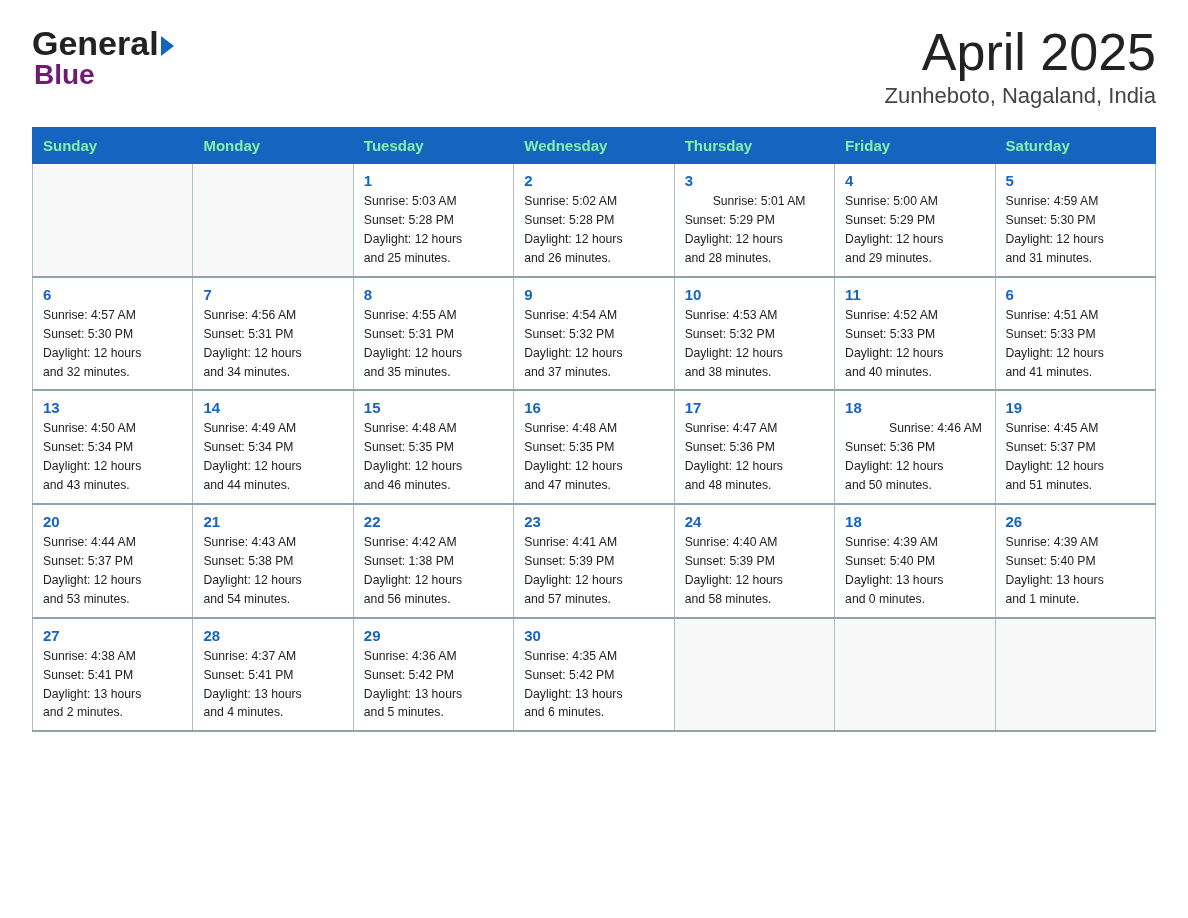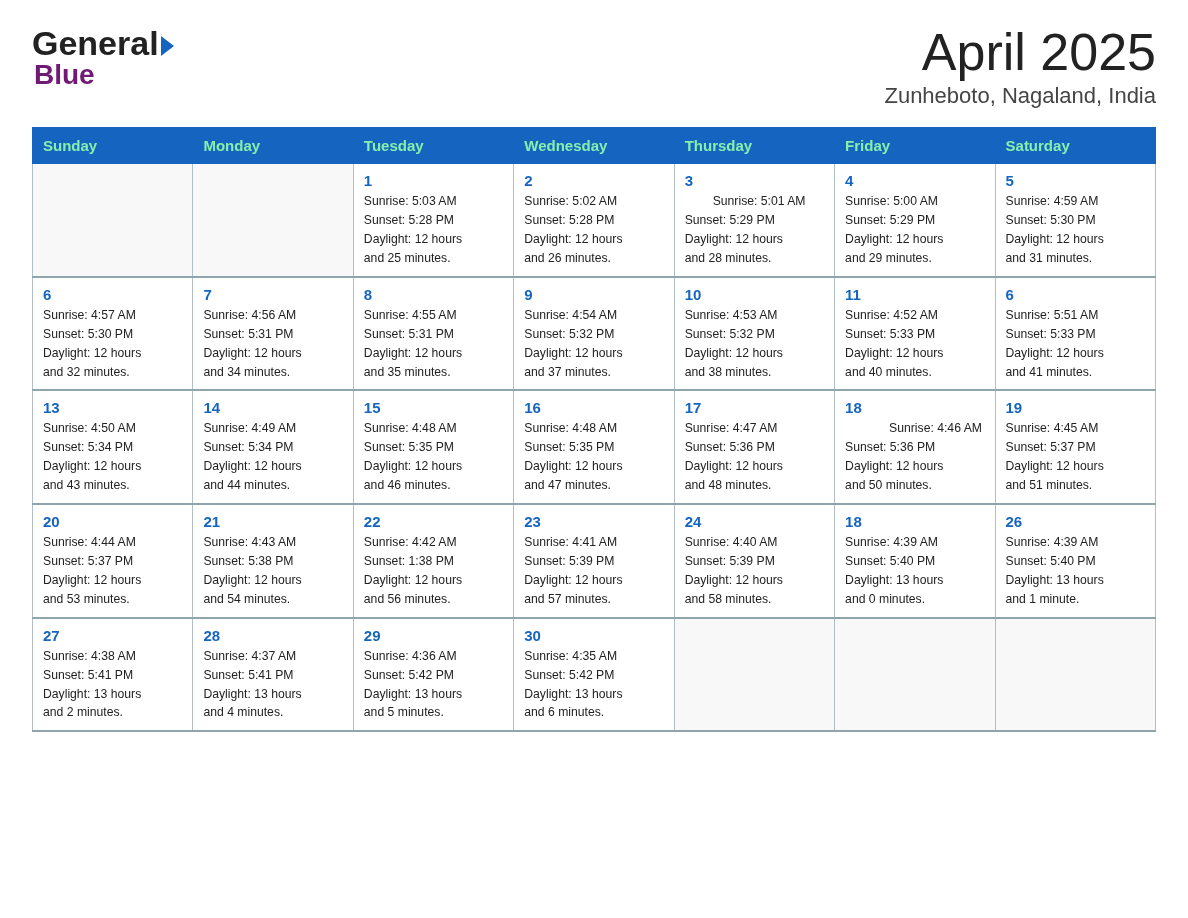--- a/index.html
+++ b/index.html
@@ -175,21 +175,21 @@
 Daylight: 12 hours
 and 37 minutes.</span></td>
         <td><span class="day-num">10</span><span class="day-info" style="white-space: pre-line;">Sunrise: 4:53 AM
 Sunset: 5:32 PM
 Daylight: 12 hours
 and 38 minutes.</span></td>
         <td><span class="day-num">11</span><span class="day-info" style="white-space: pre-line; text-align: right;">Sunrise: 4:52 AM
 Sunset: 5:33 PM
 Daylight: 12 hours
 and 40 minutes.</span></td>
-        <td><span class="day-num">6</span><span class="day-info" style="white-space: pre-line;">Sunrise: 5:51 AM
+        <td><span class="day-num">6</span><span class="day-info" style="white-space: pre-line;">Sunrise: 4:51 AM
 Sunset: 5:33 PM
 Daylight: 12 hours
 and 41 minutes.</span></td>
       </tr>
       <tr>
         <td><span class="day-num">13</span><span class="day-info" style="white-space: pre-line;">Sunrise: 4:50 AM
 Sunset: 5:34 PM
 Daylight: 12 hours
 and 43 minutes.</span></td>
         <td><span class="day-num">14</span><span class="day-info" style="white-space: pre-line;">Sunrise: 4:49 AM

